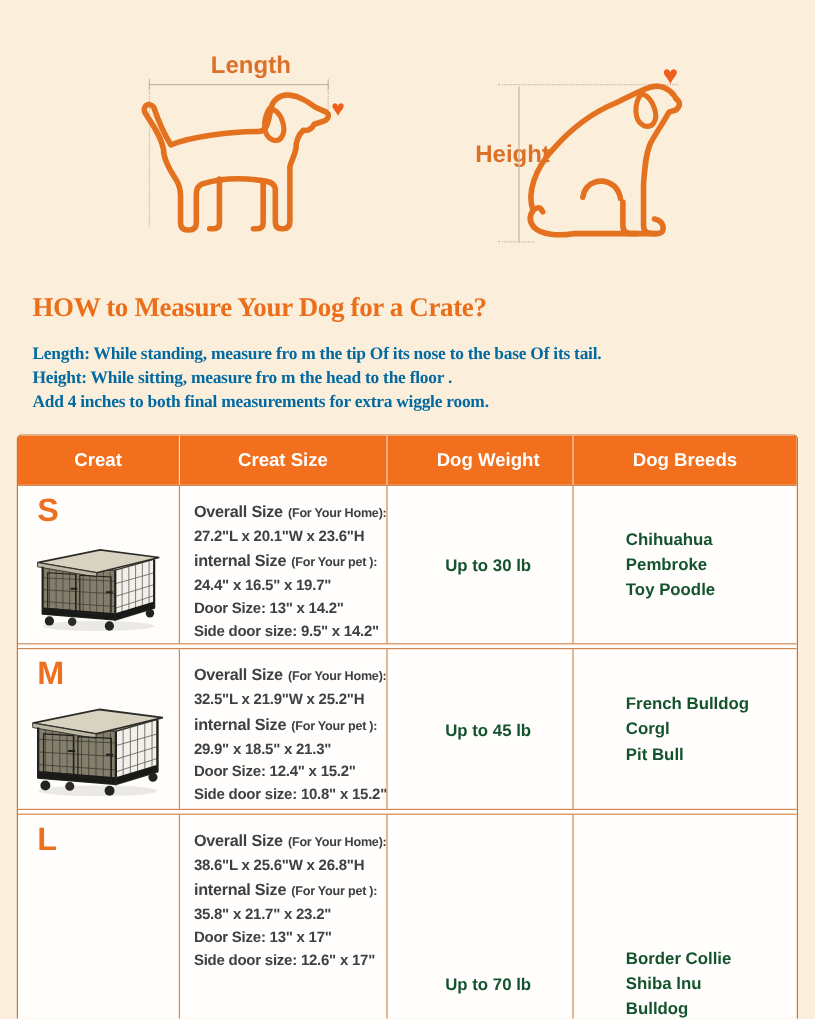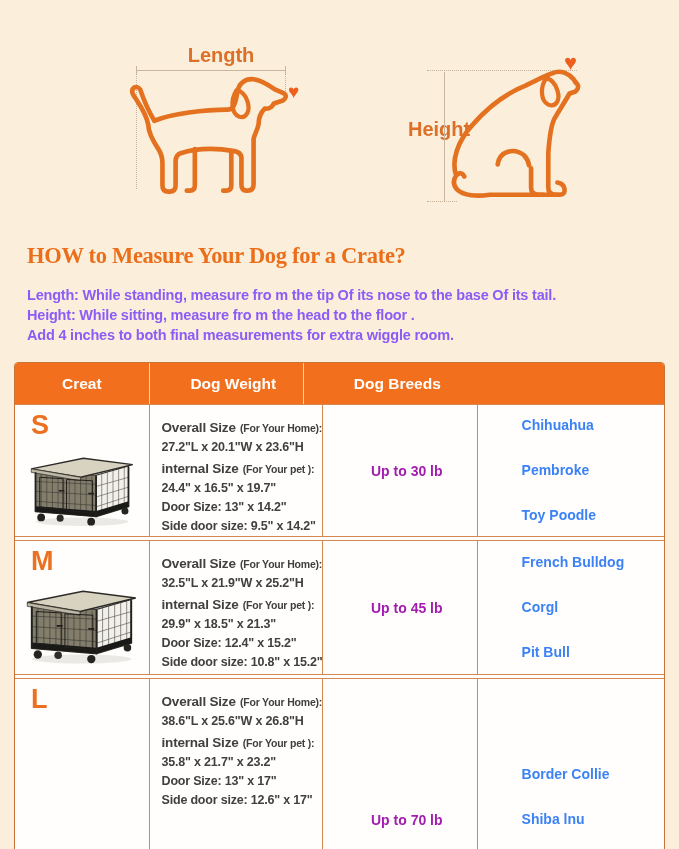--- a/index.html
+++ b/index.html
@@ -1,19 +1,19 @@
 <!DOCTYPE html>
 <html><head>
 <meta charset="utf-8">
 <style>
   html,body{margin:0;padding:0;background:#FBEFDB;}
   .page{position:relative;width:679px;height:849px;background:#FBEFDB;overflow:hidden;
         font-family:"Liberation Sans",sans-serif;}
   
-  .illu{position:absolute;left:16px;top:0;width:591px;height:245px;}
+  .illu{position:absolute;left:4px;top:0;width:591px;height:245px;}
   .meas-label{position:absolute;font-size:20px;font-weight:bold;color:#DD7028;}
   .len-label{left:170px;top:44px;width:70px;text-align:center;}
   .hgt-label{left:392px;top:118px;width:62px;text-align:right;}
   .mline{position:absolute;border-color:#C7B59E;}
   .len-h{left:120px;top:70px;width:150px;border-top:1.5px solid #C7B59E;}
   .len-tick-l{left:120px;top:66px;height:9px;border-left:1.5px solid #C7B59E;}
   .len-tick-r{left:268.5px;top:66px;height:9px;border-left:1.5px solid #C7B59E;}
   .len-v-l{left:120px;top:71px;height:118px;border-left:1.6px dotted #C7B59E;}
   .len-v-r{left:268.5px;top:71px;height:30px;border-left:1.6px dotted #C7B59E;}
   .hgt-v{left:428px;top:72px;height:130px;border-left:1.5px solid #C7B59E;}
@@ -22,21 +22,21 @@
   .dog-svg{position:absolute;}
   .dog-stand{left:110px;top:76px;width:162px;height:126px;}
   .dog-sit{left:425px;top:62px;width:167px;height:147px;}
   .heart{position:absolute;color:#EE5F1E;font-weight:bold;line-height:1;}
   .heart-l{left:272px;top:82px;font-size:19px;}
   .heart-r{left:548px;top:52px;font-size:22px;}
   
   .heading{position:absolute;left:27px;top:243px;font-size:22.5px;font-weight:bold;
            color:#EB6E1A;letter-spacing:-0.3px;white-space:nowrap;font-family:Liberation Serif, serif;}
   .desc{position:absolute;left:27px;top:285px;font-size:14.5px;font-weight:bold;
-        color:#8b5cf6;line-height:20px;letter-spacing:-0.2px;}
+        color:#0369a1;line-height:20px;letter-spacing:-0.2px;font-family:Liberation Serif, serif;}
   .desc span{display:block;white-space:nowrap;}
   
   .tbl{position:absolute;left:14px;top:362px;width:651px;height:599px;background:#FFFEFC;
        border:1.6px solid #CB7437;border-radius:4px;overflow:hidden;box-sizing:border-box;
        display:flex;flex-direction:column;}
   .thead{display:flex;height:41px;flex:0 0 41px;background:#F2701D;}
   .th{display:flex;align-items:center;justify-content:center;color:#FFFFFF;
       font-weight:bold;font-size:15.5px;}
   .th + .th{border-left:1.5px solid rgba(255,246,236,0.75);}
   .c1{width:20.58%;box-sizing:border-box;}
@@ -56,24 +56,24 @@
                color:#EC701F;}
   .crate{display:block;}
   .crate-s{width:106px;height:81px;}
   .crate-m{width:113px;height:87px;}
   .crate-l{width:121px;height:93px;}
   .td2{padding:12px 4px 0 12px;color:#404040;font-weight:bold;line-height:19.3px;
        letter-spacing:-0.2px;white-space:nowrap;overflow:hidden;}
   .lbl{font-size:13.5px;}
   .note{font-size:10.5px;}
   .dims{font-size:12.5px;}
-  .td3{display:flex;align-items:center;justify-content:center;color:#a21caf;
+  .td3{display:flex;align-items:center;justify-content:center;color:#14532d;
        font-weight:bold;font-size:14px;}
   .td4{display:flex;flex-direction:column;justify-content:center;padding-left:44px;
-       color:#3b82f6;font-weight:bold;font-size:14px;line-height:21px;gap:24px;}
+       color:#14532d;font-weight:bold;font-size:14px;line-height:21px;}
 </style>
 </head>
 <body>
 
 <div class="page">
 
   <div class="illu">
 
     <span class="meas-label len-label">Length</span>
     <div class="mline len-h"></div>
@@ -120,20 +120,21 @@
   <div class="desc">
     <span>Length: While standing, measure fro m the tip Of its nose to the base Of its tail.</span>
     <span>Height: While sitting, measure fro m the head to the floor .</span>
     <span>Add 4 inches to both final measurements for extra wiggle room.</span>
   </div>
 
   <div class="tbl">
 
     <div class="thead">
       <div class="th c1">Creat</div>
+      <div class="th c2">Creat Size</div>
       <div class="th c3">Dog Weight</div>
       <div class="th c4">Dog Breeds</div>
     </div>
 
     <div class="trow r1">
       <div class="td td1 c1">
         <span class="size-letter">S</span>
         <svg class="crate crate-s" viewBox="0 0 150 115">
           <ellipse cx="75" cy="106" rx="66" ry="6" fill="rgba(60,50,40,0.10)"></ellipse>
           <polygon points="95,40 141,27 141,85 95,99" fill="#f2f0ea" stroke="#33322c" stroke-width="1.6"></polygon>

